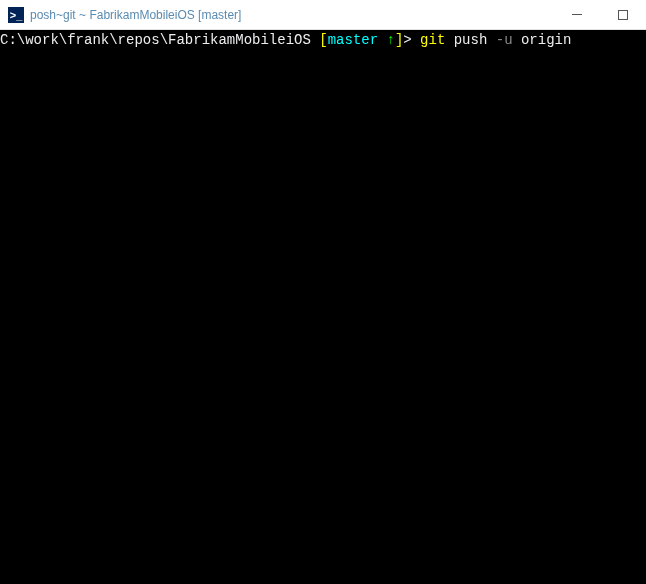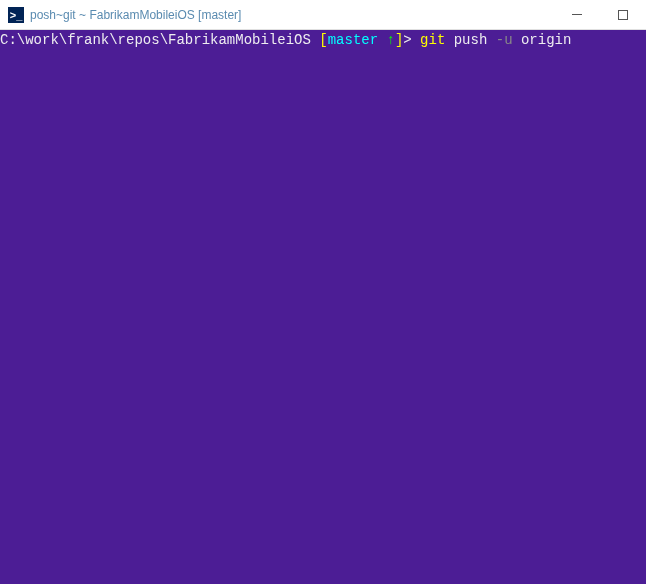--- a/index.html
+++ b/index.html
@@ -63,21 +63,21 @@
     }
     .maximize-box {
       width: 10px;
       height: 10px;
       border: 1px solid #555;
     }
     .terminal-area {
       padding: 2px 0 0 0;
       font-size: 14px;
       line-height: 16px;
-      background: #4c1d95;
+      background: #000000;
       height: calc(100% - 30px);
       overflow: hidden;
     }
     .prompt-line {
       white-space: pre;
       color: #eeedf0;
     }
     .path {
       color: #eeedf0;
     }

